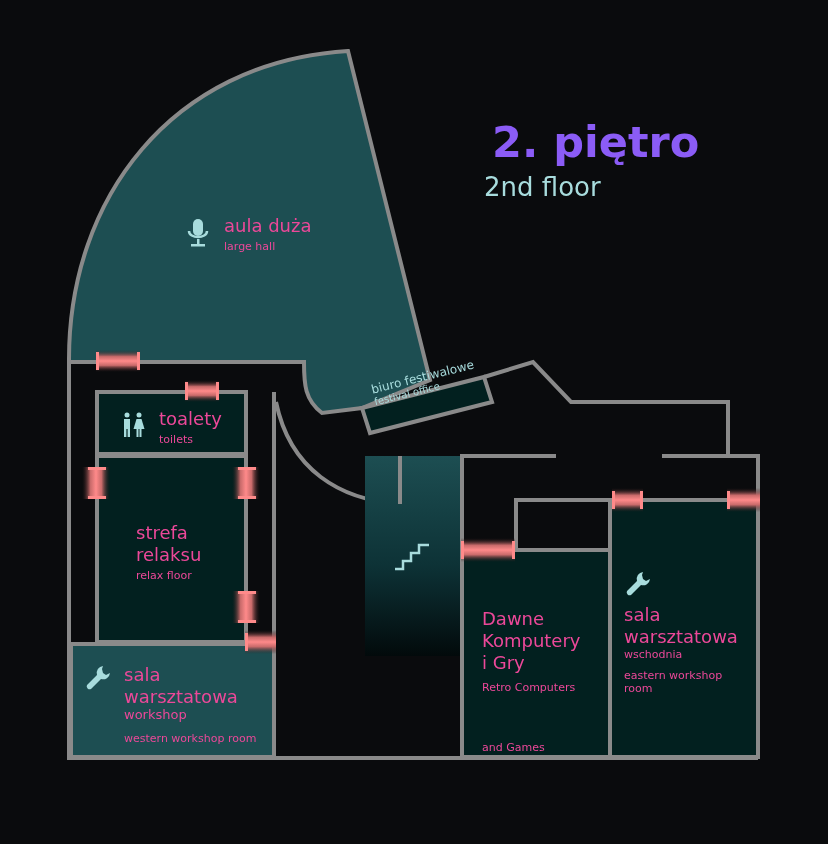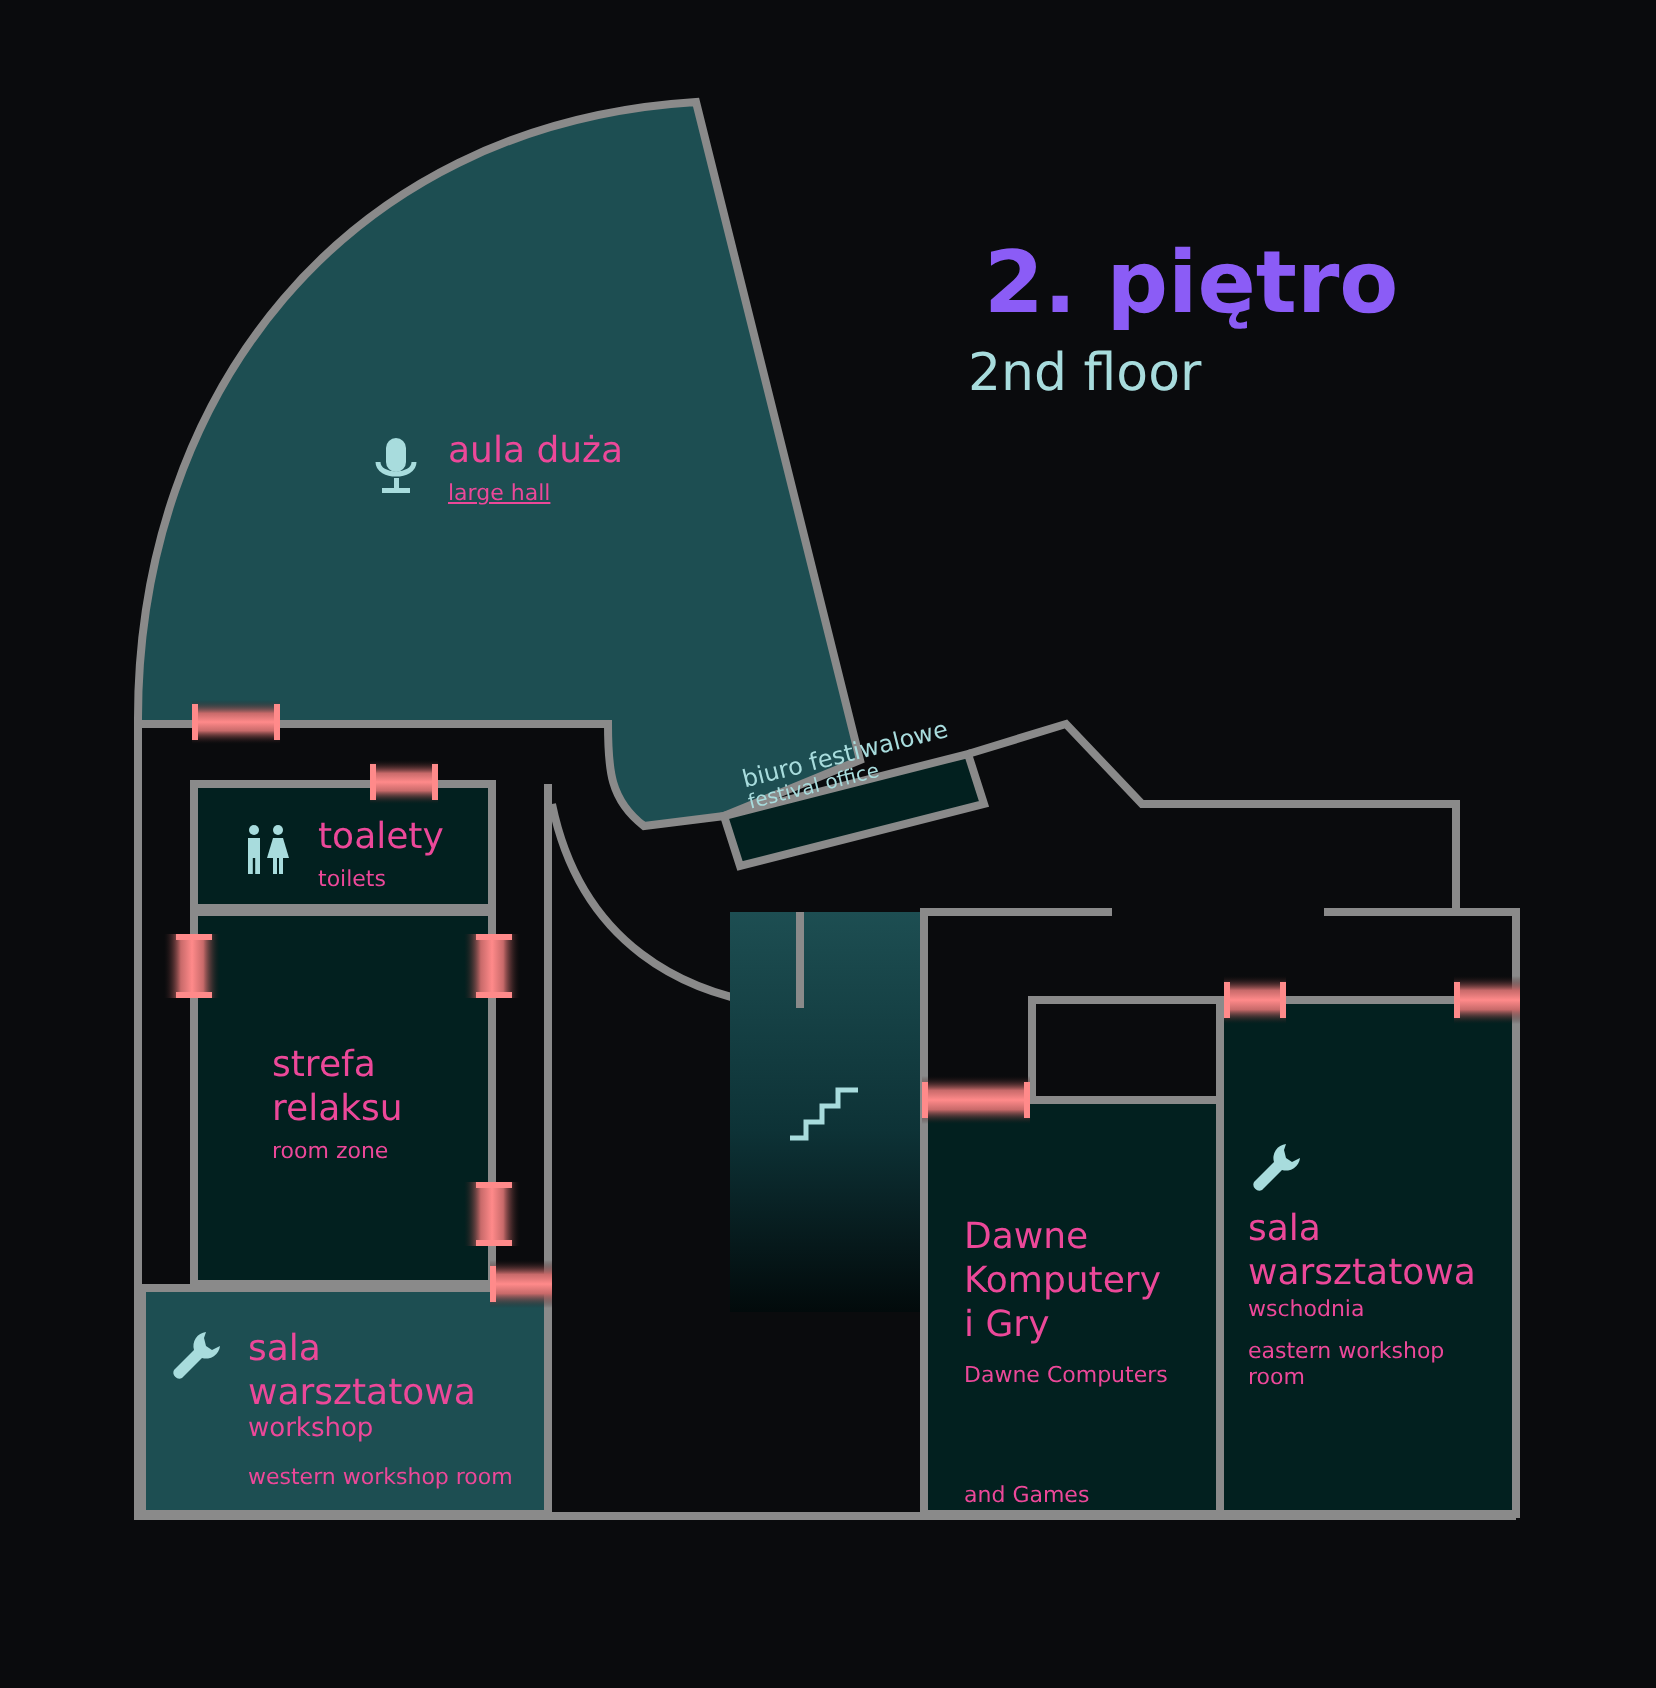--- a/index.html
+++ b/index.html
@@ -111,21 +111,21 @@
 <div class="subtitle">2nd floor</div>
 
 <div class="room" style="left:186px; top:215px; width:140px; height:40px;">
   <svg class="icon" style="left:0; top:2px;" width="24" height="32" viewBox="0 0 24 32">
     <rect x="7" y="2" width="10" height="17" rx="5" fill="#a8dcdd"></rect>
     <path d="M3 14 C3 22 21 22 21 14" fill="none" stroke="#a8dcdd" stroke-width="2.5"></path>
     <rect x="11" y="22" width="2.5" height="6" fill="#a8dcdd"></rect>
     <rect x="5" y="27" width="14" height="2.5" fill="#a8dcdd"></rect>
   </svg>
   <div class="label pl" style="left:38px; top:0;">aula duża</div>
-  <div class="label en" style="left:38px; top:25px;text-decoration:underline;">large hall</div>
+  <div class="label en" style="left:38px; top:25px;">large hall</div>
 </div>
 
 <div class="office-label">
   <div class="pl">biuro festiwalowe</div>
   <div class="en">festival office</div>
 </div>
 
 <div class="room" style="left:122px; top:408px; width:120px; height:40px;">
   <svg class="icon" style="left:0; top:4px;" width="24" height="26" viewBox="0 0 24 26">
     <circle cx="5" cy="3" r="2.5" fill="#a8dcdd"></circle>
@@ -137,42 +137,42 @@
     <rect x="14.5" y="16" width="2" height="9" fill="#a8dcdd"></rect>
     <rect x="17.5" y="16" width="2" height="9" fill="#a8dcdd"></rect>
   </svg>
   <div class="label pl" style="left:37px; top:0;">toalety</div>
   <div class="label en" style="left:37px; top:25px;">toilets</div>
 </div>
 
 <div class="room" style="left:136px; top:522px; width:100px; height:62px;">
   <div class="label pl" style="left:0; top:0;">strefa</div>
   <div class="label pl" style="left:0; top:22px;">relaksu</div>
-  <div class="label en" style="left:0; top:47px;">room zone</div>
+  <div class="label en" style="left:0; top:47px;">relax floor</div>
 </div>
 
 <div class="room" style="left:84px; top:664px; width:186px; height:82px;">
   <svg class="icon" style="left:0; top:0;" width="28" height="28" viewBox="0 0 28 28">
     <path d="M19 2 A7 7 0 0 0 13 11 L3 21 A3 3 0 0 0 7 25 L17 15 A7 7 0 0 0 26 9 L22 11 L19 9 L18 5 Z" fill="#a8dcdd"></path>
   </svg>
   <div class="label pl" style="left:40px; top:0;">sala</div>
   <div class="label pl" style="left:40px; top:22px;">warsztatowa</div>
   <div class="label" style="left:40px; top:43px; font-size:13px; line-height:16px;">workshop</div>
   <div class="label en" style="left:40px; top:52px;margin-top:16px;">western workshop room</div>
 </div>
 
 <svg class="icon" style="left:393px; top:539px;" width="44" height="32" viewBox="0 0 44 32">
   <polyline points="2,30 10,30 10,22 18,22 18,14 26,14 26,6 36,6" fill="none" stroke="#a8dcdd" stroke-width="2.5"></polyline>
 </svg>
 
 <div class="room" style="left:482px; top:608px; width:122px; height:100px;">
   <div class="label pl" style="left:0; top:0;">Dawne</div>
   <div class="label pl" style="left:0; top:22px;">Komputery</div>
   <div class="label pl" style="left:0; top:44px;">i Gry</div>
-  <div class="label en" style="left:0; top:73px;">Dawne Computers</div>
+  <div class="label en" style="left:0; top:73px;">Retro Computers</div>
   <div class="label en" style="left:0; top:86px;margin-top:47px;">and Games</div>
 </div>
 
 <div class="room" style="left:624px; top:570px; width:130px; height:130px;">
   <svg class="icon" style="left:0; top:0;" width="28" height="28" viewBox="0 0 28 28">
     <path d="M19 2 A7 7 0 0 0 13 11 L3 21 A3 3 0 0 0 7 25 L17 15 A7 7 0 0 0 26 9 L22 11 L19 9 L18 5 Z" fill="#a8dcdd"></path>
   </svg>
   <div class="label pl" style="left:0; top:34px;">sala</div>
   <div class="label pl" style="left:0; top:56px;">warsztatowa</div>
   <div class="label" style="left:0; top:77px; font-size:11px; line-height:16px;">wschodnia</div>

